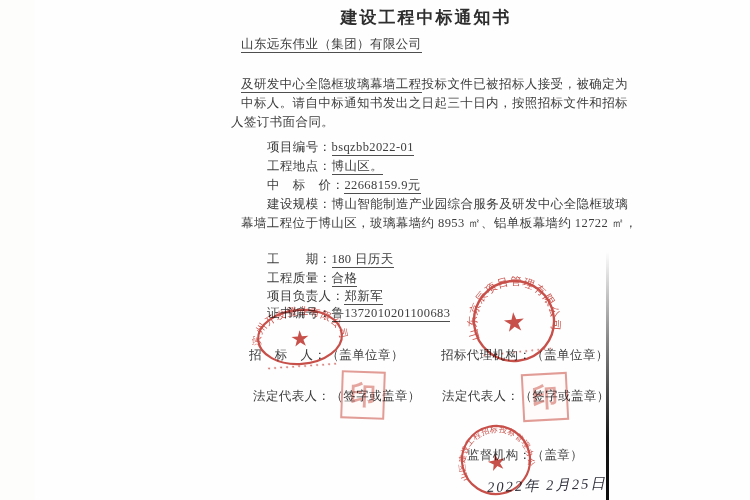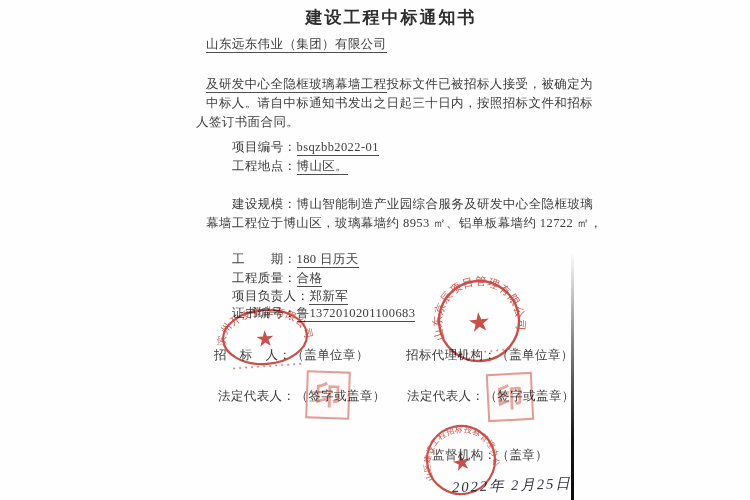--- a/index.html
+++ b/index.html
@@ -1,21 +1,21 @@
 <!DOCTYPE html>
 <html><head>
 <meta charset="utf-8">
 <style>
   html,body{margin:0;padding:0;}
   body{
     width:750px;height:500px;overflow:hidden;position:relative;
     background:#fdfdfc;
     font-family:"Liberation Serif","DejaVu Serif",serif;
   }
-  .page{position:absolute;inset:0;background:#fefefe;}
+  .page{position:absolute;inset:0;background:#fefefe;margin-left:35px;}
   .title{
     position:absolute;left:205px;top:6px;width:372px;
     text-align:center;font-size:17px;font-weight:bold;color:#2e2e2e;
     letter-spacing:2px;white-space:nowrap;
   }
   .line{
     position:absolute;white-space:nowrap;
     font-size:12.5px;color:#3d3d3d;letter-spacing:.4px;
   }
   .u{border-bottom:1px solid #4e4e4e;padding-bottom:1px;font-family:Liberation Serif, serif;}
@@ -52,20 +52,23 @@
     <span class="u">及研发中心全隐框玻璃幕墙工程</span><span>投标文件已被招标人接受，被确定为</span>
   </div>
   <div class="line" style="left:206px;top:95px">中标人。请自中标通知书发出之日起三十日内，按照招标文件和招标</div>
   <div class="line" style="left:196px;top:114px">人签订书面合同。</div>
 
   <div class="line" style="left:232px;top:139px">
     <span>项目编号：</span><span class="u">bsqzbb2022-01</span>
   </div>
   <div class="line" style="left:232px;top:158px">
     <span>工程地点：</span><span class="u">博山区。</span>
+  </div>
+  <div class="line" style="left:232px;top:177px">
+    <span>中　标　价：</span><span class="u">22668159.9元</span>
   </div>
   <div class="line" style="left:232px;top:196px">
     <span>建设规模：</span><span>博山智能制造产业园综合服务及研发中心全隐框玻璃</span>
   </div>
   <div class="line" style="left:206px;top:215px">幕墙工程位于博山区，玻璃幕墙约 8953 ㎡、铝单板幕墙约 12722 ㎡，</div>
   <div class="line" style="left:232px;top:251px">
     <span>工　　期：</span><span class="u">180 日历天</span>
   </div>
   <div class="line" style="left:232px;top:270px">
     <span>工程质量：</span><span class="u">合格</span>

